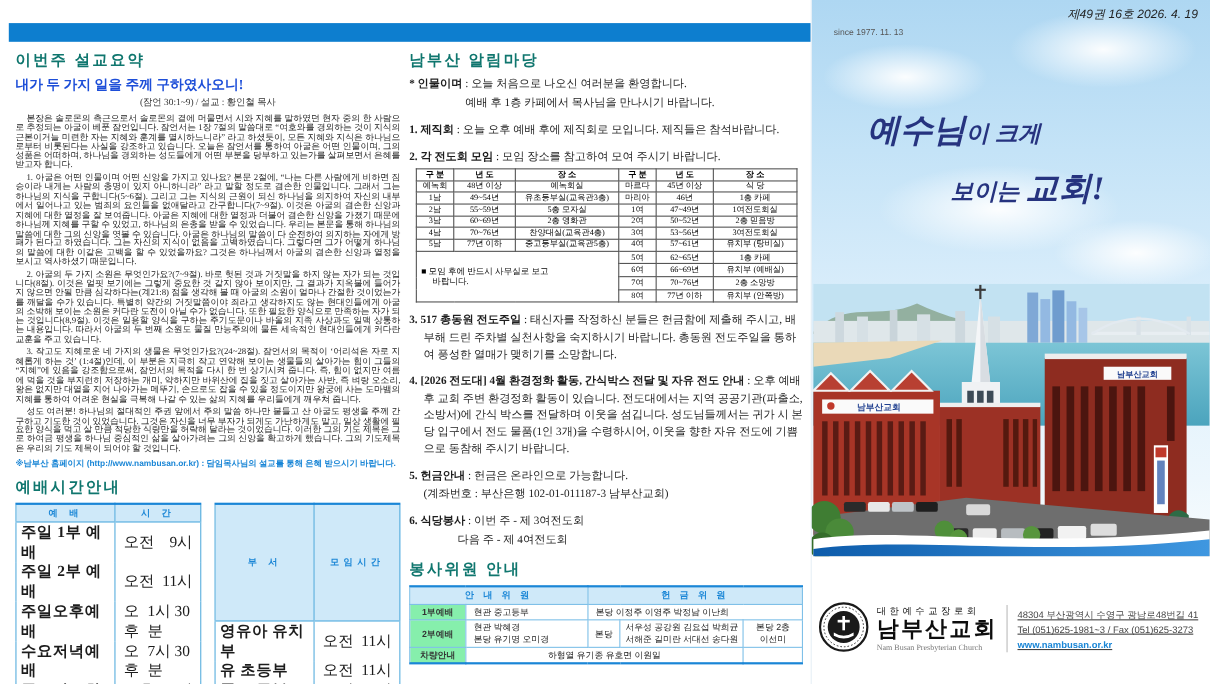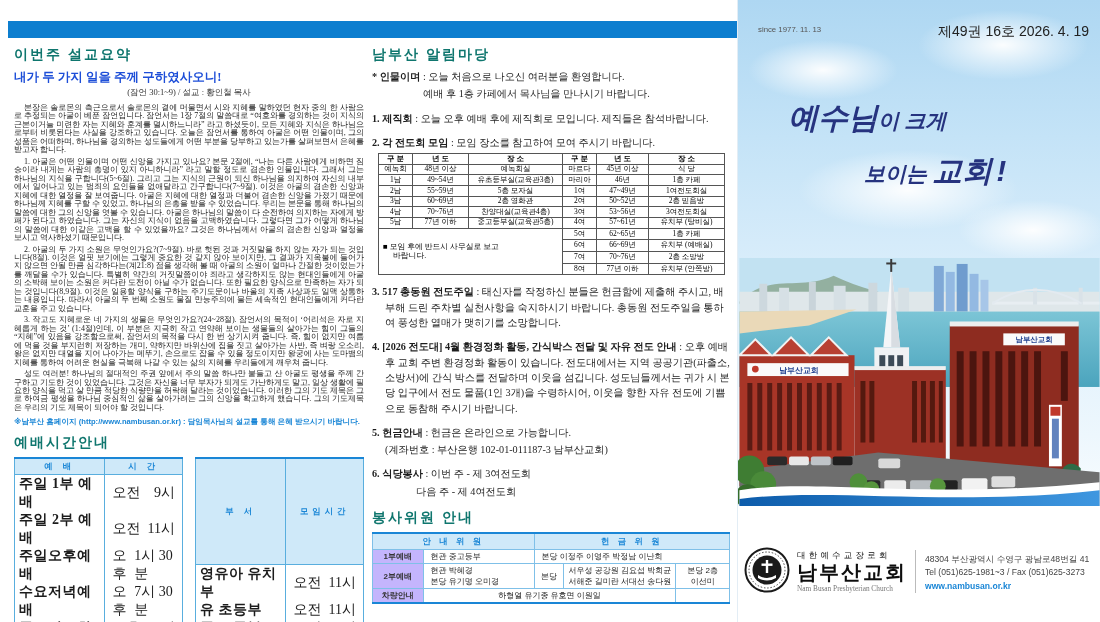--- a/index.html
+++ b/index.html
@@ -44,44 +44,44 @@
            color:#000;}
   table.mt th,table.mt td{border:0.8px solid #555;text-align:center;padding:0.5px 1px;}
   table.mt td.notecell{text-align:left;vertical-align:middle;padding:14px 4px;font-size:7.8px;}
   table.mt td.notecell .n2{padding-left:10px;}
   table.vt{border-collapse:collapse;font-family:"Liberation Sans","DejaVu Sans",sans-serif;
            font-size:8px;color:#222;border-top:2px solid #1a86d6;border-bottom:2px solid #1a86d6;
            margin-top:3px;}
   table.vt th{background:#cfe9f9;color:#1a86d6;font-size:8.4px;letter-spacing:3px;
               border:1px solid #7fc0e8;padding:2px 0;}
   table.vt td{border:1px solid #7fc0e8;padding:1px 3px;text-align:center;}
-  table.vt td.lbl{background:#c4b5fd;font-weight:bold;color:#333;width:44px;}
+  table.vt td.lbl{background:#86efac;font-weight:bold;color:#333;width:44px;}
   table.vt td.al{text-align:left;padding-left:7px;}
   
   .cloud{position:absolute;background:radial-gradient(closest-side,rgba(255,255,255,.95),rgba(255,255,255,0));}
   .since{position:absolute;left:20px;top:25px;font-size:7.8px;color:#555;
          font-family:"Liberation Sans","DejaVu Sans",sans-serif;}
-  .issue{position:absolute;right:12px;top:23px;font-size:14px;color:#222;
-         font-family:"Liberation Sans","DejaVu Sans",sans-serif;}
+  .issue{position:absolute;right:12px;top:5px;font-size:11px;color:#222;
+         font-family:"Liberation Sans","DejaVu Sans",sans-serif;font-style:italic;}
   .slogan{position:absolute;top:98px;left:0;width:100%;color:#26337f;font-style:italic;font-weight:bold;}
   .slogan .l1{margin-left:50px;}
   .slogan .l2{margin-left:126px;margin-top:12px;}
-  .sl-big{font-size:30px;font-family:Liberation Mono, monospace;}
+  .sl-big{font-size:30px;}
   .sl-sm{font-size:21px;}
   .photo{position:absolute;top:258px;left:0;width:363px;height:248px;}
   .right-bottom{position:absolute;top:506px;left:0;right:0;bottom:0;background:#fff;}
   .footer{position:absolute;top:547px;left:6px;right:6px;display:flex;align-items:flex-end;z-index:3;}
   .logo{flex:0 0 46px;}
   .nameblk{margin-left:7px;padding-right:8px;border-right:1px solid #bbb;}
   .denom{font-family:"Liberation Sans","DejaVu Sans",sans-serif;font-size:8.5px;letter-spacing:3.2px;color:#111;}
   .chkr{font-family:"Liberation Sans","DejaVu Sans",sans-serif;font-size:20px;font-weight:bold;
         letter-spacing:2px;color:#0d0d0d;line-height:1.05;}
   .chen{font-size:7.3px;color:#777;margin-top:1px;}
   .addrblk{margin-left:9px;font-family:"Liberation Sans","DejaVu Sans",sans-serif;font-size:8.6px;
-           color:#444;line-height:1.55;}
+           color:#444;line-height:1.55;text-decoration:underline;}
   .web{color:#1a86d6;font-weight:bold;}
 </style>
 </head>
 <body>
 
 <div class="page">
 
   <div class="topbar"></div>
 
   <div class="col-left">

